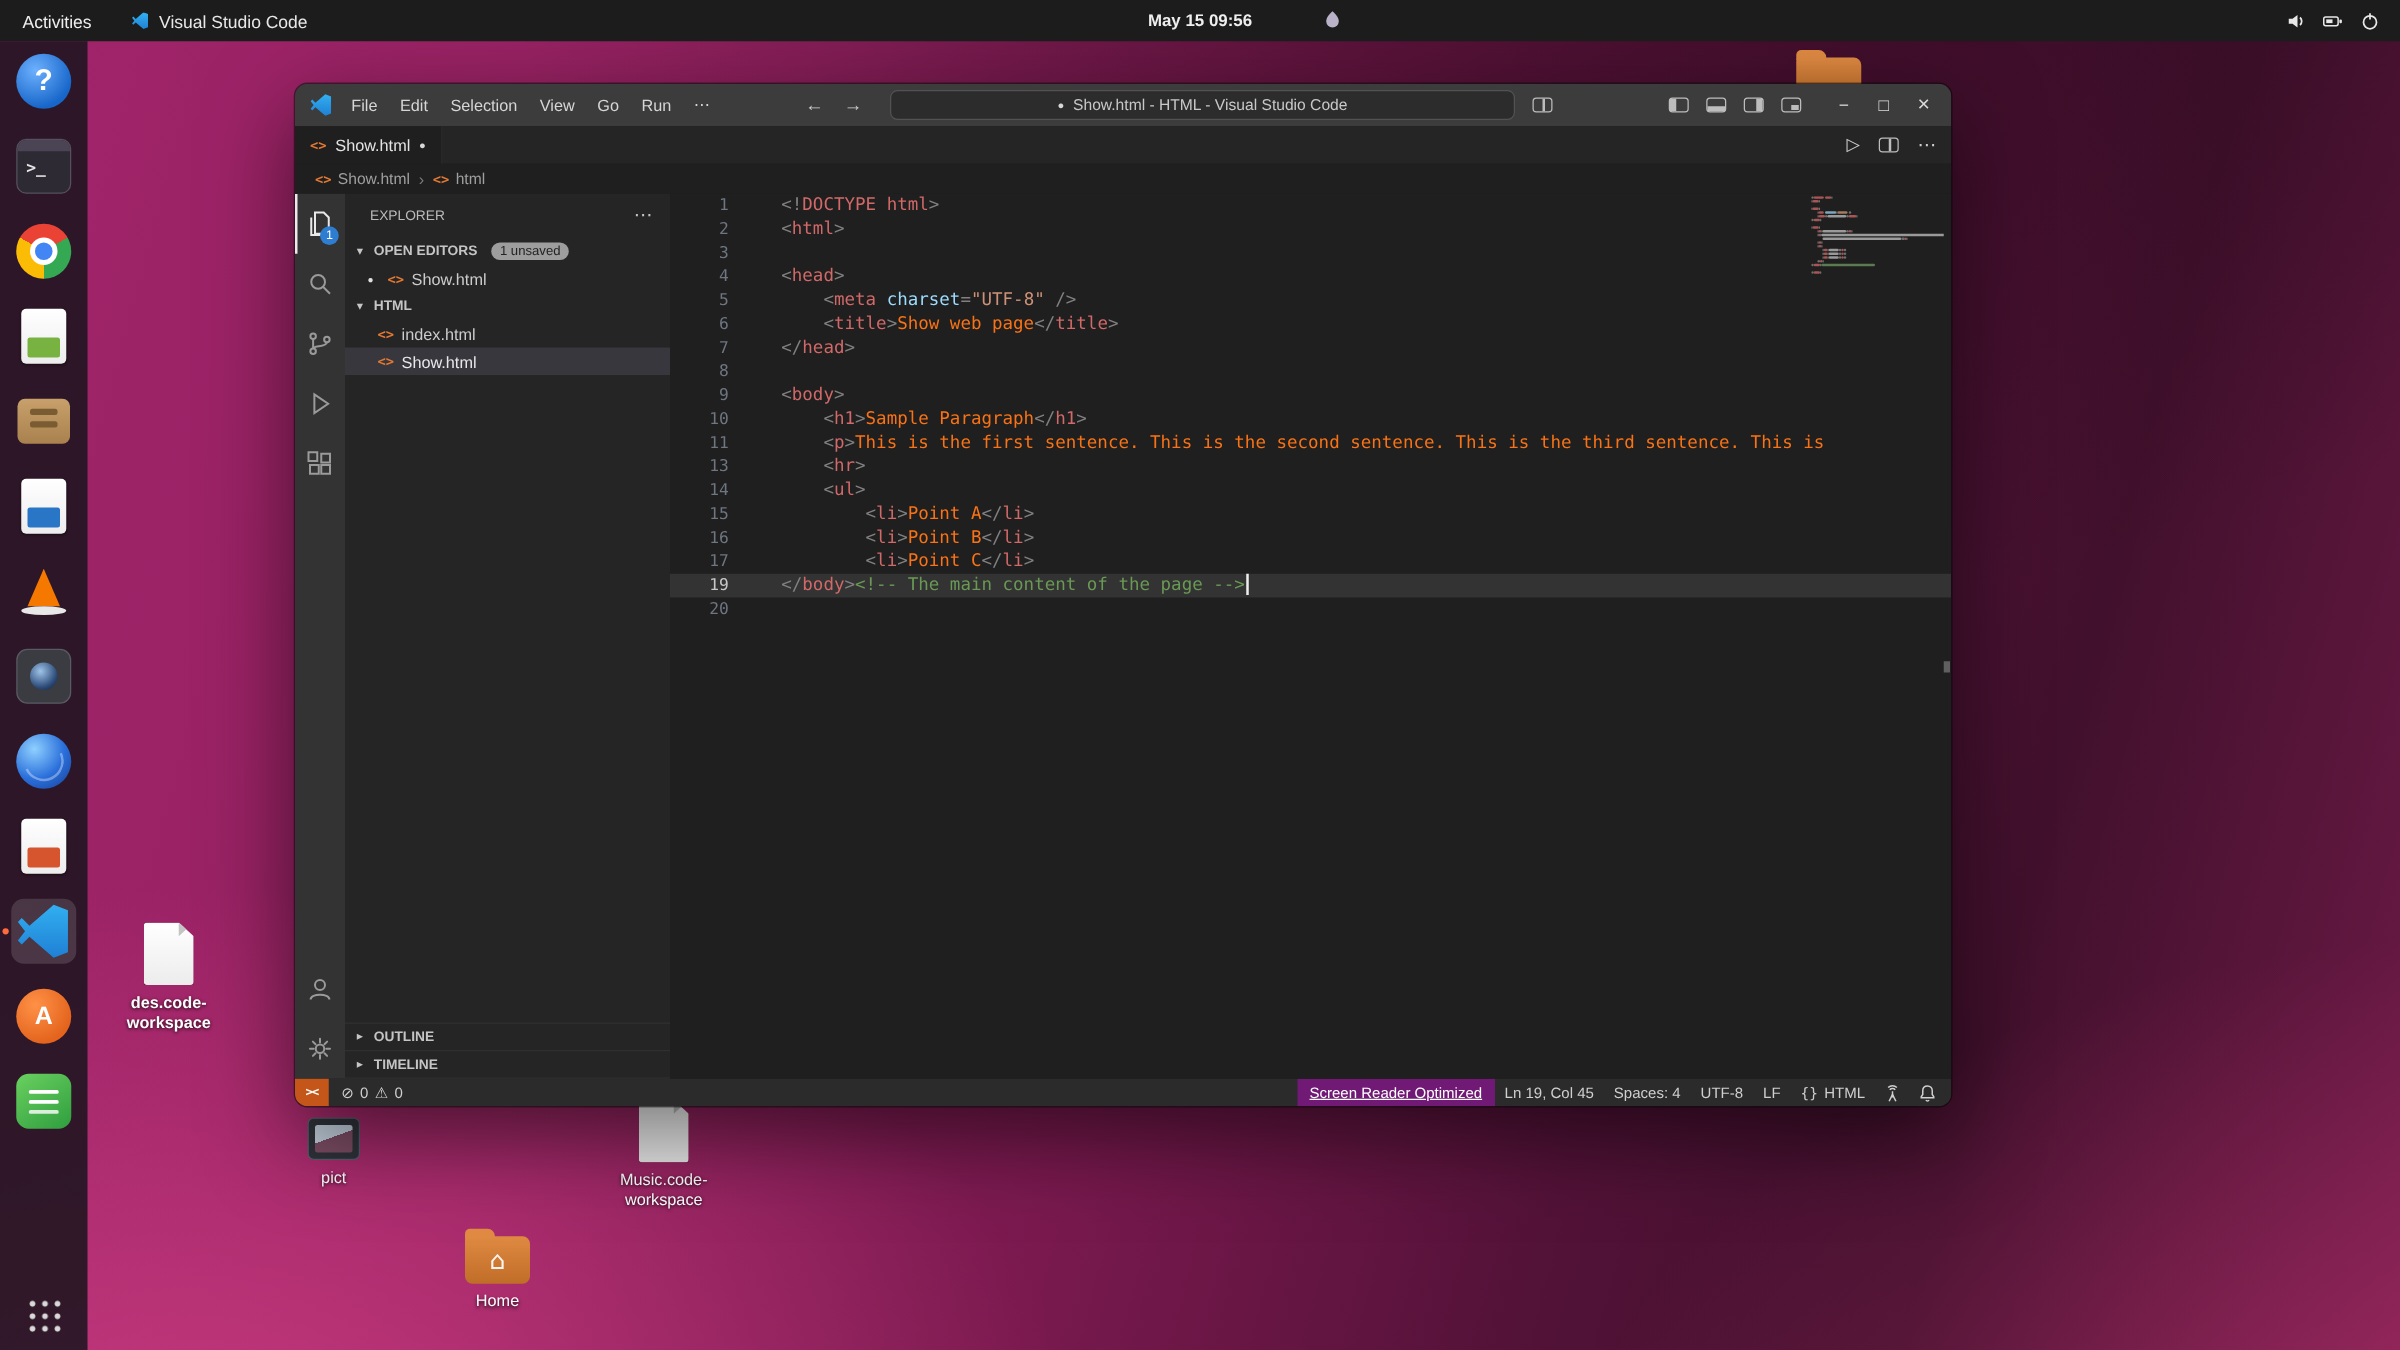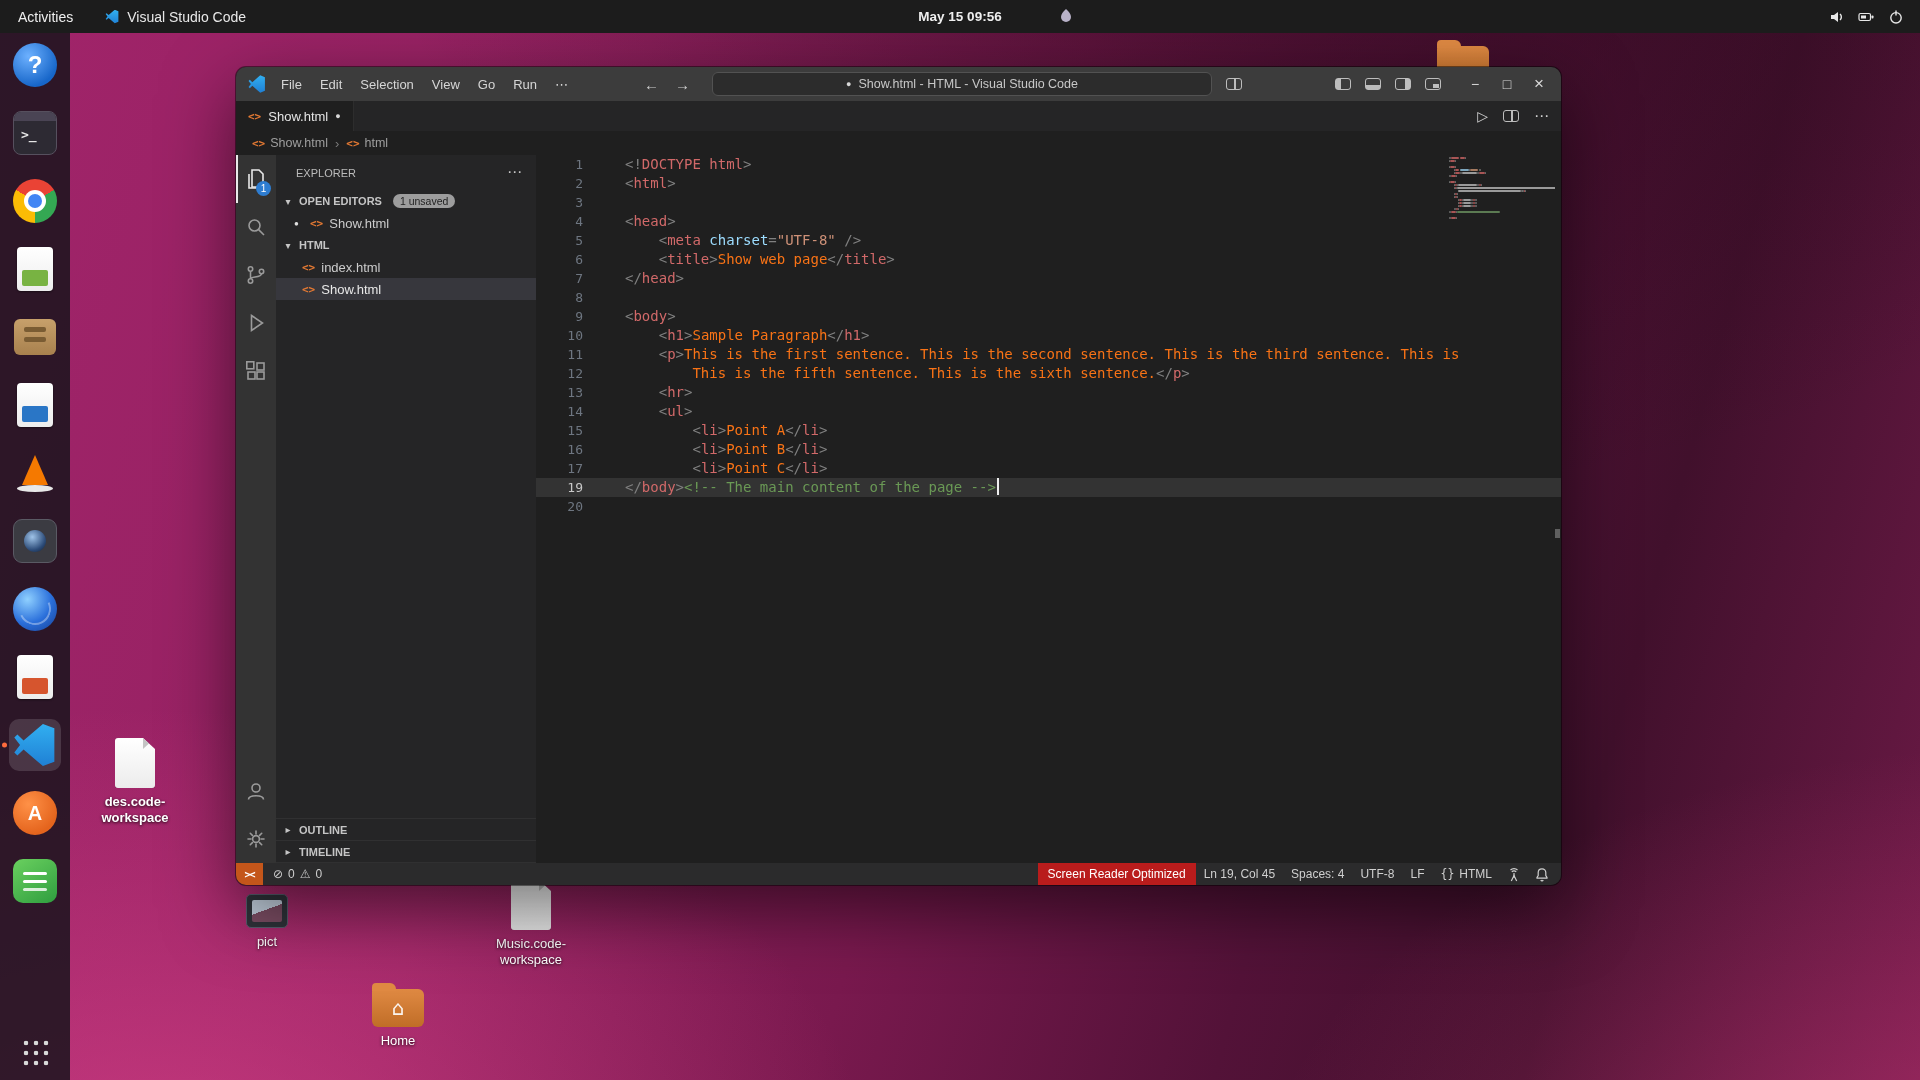--- a/index.html
+++ b/index.html
@@ -187,21 +187,21 @@
   .overview-mark { position:absolute; right:1px; top:374px; width:5px; height:9px; background:#5f5f5f; }
 
   .statusbar { height:22px; background:#2b2b2c; display:flex; align-items:center; flex:0 0 auto;
     color:#cfcfcf; font-size:12px; }
   .remote { width:27px; height:22px; background:#c4561a; color:#fff; display:flex; align-items:center; justify-content:center;
     font-size:10px; font-weight:bold; letter-spacing:-1px; font-family:"DejaVu Sans Mono",monospace; }
   .problems { display:flex; align-items:center; gap:5px; padding:0 10px; }
   .prob-glyph { font-family:"DejaVu Sans",sans-serif; font-size:12px; }
   .status-right { margin-left:auto; display:flex; align-items:center; height:100%; }
   .status-item { padding:0 8px; height:100%; display:flex; align-items:center; gap:5px; white-space:nowrap; }
-  .status-item.prominent { background:#b91c1c; color:#ffffff; padding:0 10px; }
+  .status-item.prominent { background:#701a75; color:#ffffff; padding:0 10px;text-decoration:underline; }
   .status-icon-item { padding:0 7px; height:100%; display:flex; align-items:center; }
   .mono-glyph { font-family:"DejaVu Sans Mono",monospace; font-size:11.5px; }
 
   svg.icon { display:block; }
 </style>
 </head>
 <body data-name="desktop">
 
 <div class="topbar" data-name="top-bar">
   <div class="tb-activities" data-name="activities-button">Activities</div>
@@ -449,21 +449,20 @@
           <div class="code-line" data-name="code-line-2"><span class="ln" data-name="line-number">2</span><span class="code" data-name="line-content"><span class="tk-pun">&lt;</span><span class="tk-tag">html</span><span class="tk-pun">&gt;</span></span></div>
           <div class="code-line" data-name="code-line-3"><span class="ln" data-name="line-number">3</span><span class="code" data-name="line-content"></span></div>
           <div class="code-line" data-name="code-line-4"><span class="ln" data-name="line-number">4</span><span class="code" data-name="line-content"><span class="tk-pun">&lt;</span><span class="tk-tag">head</span><span class="tk-pun">&gt;</span></span></div>
           <div class="code-line" data-name="code-line-5"><span class="ln" data-name="line-number">5</span><span class="code" data-name="line-content"><span class="tk-txt">    </span><span class="tk-pun">&lt;</span><span class="tk-tag">meta</span><span class="tk-txt"> </span><span class="tk-attr">charset</span><span class="tk-pun">=</span><span class="tk-str">"UTF-8"</span><span class="tk-txt"> </span><span class="tk-pun">/&gt;</span></span></div>
           <div class="code-line" data-name="code-line-6"><span class="ln" data-name="line-number">6</span><span class="code" data-name="line-content"><span class="tk-txt">    </span><span class="tk-pun">&lt;</span><span class="tk-tag">title</span><span class="tk-pun">&gt;</span><span class="tk-txt">Show web page</span><span class="tk-pun">&lt;/</span><span class="tk-tag">title</span><span class="tk-pun">&gt;</span></span></div>
           <div class="code-line" data-name="code-line-7"><span class="ln" data-name="line-number">7</span><span class="code" data-name="line-content"><span class="tk-pun">&lt;/</span><span class="tk-tag">head</span><span class="tk-pun">&gt;</span></span></div>
           <div class="code-line" data-name="code-line-8"><span class="ln" data-name="line-number">8</span><span class="code" data-name="line-content"></span></div>
           <div class="code-line" data-name="code-line-9"><span class="ln" data-name="line-number">9</span><span class="code" data-name="line-content"><span class="tk-pun">&lt;</span><span class="tk-tag">body</span><span class="tk-pun">&gt;</span></span></div>
           <div class="code-line" data-name="code-line-10"><span class="ln" data-name="line-number">10</span><span class="code" data-name="line-content"><span class="tk-txt">    </span><span class="tk-pun">&lt;</span><span class="tk-tag">h1</span><span class="tk-pun">&gt;</span><span class="tk-txt">Sample Paragraph</span><span class="tk-pun">&lt;/</span><span class="tk-tag">h1</span><span class="tk-pun">&gt;</span></span></div>
           <div class="code-line" data-name="code-line-11"><span class="ln" data-name="line-number">11</span><span class="code" data-name="line-content"><span class="tk-txt">    </span><span class="tk-pun">&lt;</span><span class="tk-tag">p</span><span class="tk-pun">&gt;</span><span class="tk-txt">This is the first sentence. This is the second sentence. This is the third sentence. This is</span></span></div>
-          <div class="code-line" data-name="code-line-12"><span class="ln" data-name="line-number">12</span><span class="code" data-name="line-content"><span class="tk-txt">        This is the fifth sentence. This is the sixth sentence.</span><span class="tk-pun">&lt;/</span><span class="tk-tag">p</span><span class="tk-pun">&gt;</span></span></div>
           <div class="code-line" data-name="code-line-13"><span class="ln" data-name="line-number">13</span><span class="code" data-name="line-content"><span class="tk-txt">    </span><span class="tk-pun">&lt;</span><span class="tk-tag">hr</span><span class="tk-pun">&gt;</span></span></div>
           <div class="code-line" data-name="code-line-14"><span class="ln" data-name="line-number">14</span><span class="code" data-name="line-content"><span class="tk-txt">    </span><span class="tk-pun">&lt;</span><span class="tk-tag">ul</span><span class="tk-pun">&gt;</span></span></div>
           <div class="code-line" data-name="code-line-15"><span class="ln" data-name="line-number">15</span><span class="code" data-name="line-content"><span class="tk-txt">        </span><span class="tk-pun">&lt;</span><span class="tk-tag">li</span><span class="tk-pun">&gt;</span><span class="tk-txt">Point A</span><span class="tk-pun">&lt;/</span><span class="tk-tag">li</span><span class="tk-pun">&gt;</span></span></div>
           <div class="code-line" data-name="code-line-16"><span class="ln" data-name="line-number">16</span><span class="code" data-name="line-content"><span class="tk-txt">        </span><span class="tk-pun">&lt;</span><span class="tk-tag">li</span><span class="tk-pun">&gt;</span><span class="tk-txt">Point B</span><span class="tk-pun">&lt;/</span><span class="tk-tag">li</span><span class="tk-pun">&gt;</span></span></div>
           <div class="code-line" data-name="code-line-17"><span class="ln" data-name="line-number">17</span><span class="code" data-name="line-content"><span class="tk-txt">        </span><span class="tk-pun">&lt;</span><span class="tk-tag">li</span><span class="tk-pun">&gt;</span><span class="tk-txt">Point C</span><span class="tk-pun">&lt;/</span><span class="tk-tag">li</span><span class="tk-pun">&gt;</span></span></div>
           <div class="code-line current" data-name="code-line-19"><span class="ln" data-name="line-number">19</span><span class="code" data-name="line-content"><span class="tk-pun">&lt;/</span><span class="tk-tag">body</span><span class="tk-pun">&gt;</span><span class="tk-cmt">&lt;!-- The main content of the page --&gt;</span><span class="cursor" data-name="text-cursor"></span></span></div>
           <div class="code-line" data-name="code-line-20"><span class="ln" data-name="line-number">20</span><span class="code" data-name="line-content"></span></div>
         </div>
       <div class="minimap" data-name="minimap">
         <div data-name="minimap-content" style="display:contents;"><div class="mini-line"><span class="mini mini-pun" style="width: 2.3px;"></span><span class="mini mini-tag" style="width: 8.05px;"></span><span class="mini mini-sp" style="width: 1.15px;"></span><span class="mini mini-tag" style="width: 4.6px;"></span><span class="mini mini-pun" style="width: 1.15px;"></span></div><div class="mini-line"><span class="mini mini-pun" style="width: 1.15px;"></span><span class="mini mini-tag" style="width: 4.6px;"></span><span class="mini mini-pun" style="width: 1.15px;"></span></div><div class="mini-line"></div><div class="mini-line"><span class="mini mini-pun" style="width: 1.15px;"></span><span class="mini mini-tag" style="width: 4.6px;"></span><span class="mini mini-pun" style="width: 1.15px;"></span></div><div class="mini-line"><span class="mini mini-sp" style="width: 4.6px;"></span><span class="mini mini-pun" style="width: 1.15px;"></span><span class="mini mini-tag" style="width: 4.6px;"></span><span class="mini mini-sp" style="width: 1.15px;"></span><span class="mini mini-attr" style="width: 8.05px;"></span><span class="mini mini-pun" style="width: 1.15px;"></span><span class="mini mini-str" style="width: 8.05px;"></span><span class="mini mini-sp" style="width: 1.15px;"></span><span class="mini mini-pun" style="width: 2.3px;"></span></div><div class="mini-line"><span class="mini mini-sp" style="width: 4.6px;"></span><span class="mini mini-pun" style="width: 1.15px;"></span><span class="mini mini-tag" style="width: 5.75px;"></span><span class="mini mini-pun" style="width: 1.15px;"></span><span class="mini mini-txt" style="width: 14.95px;"></span><span class="mini mini-pun" style="width: 2.3px;"></span><span class="mini mini-tag" style="width: 5.75px;"></span><span class="mini mini-pun" style="width: 1.15px;"></span></div><div class="mini-line"><span class="mini mini-pun" style="width: 2.3px;"></span><span class="mini mini-tag" style="width: 4.6px;"></span><span class="mini mini-pun" style="width: 1.15px;"></span></div><div class="mini-line"></div><div class="mini-line"><span class="mini mini-pun" style="width: 1.15px;"></span><span class="mini mini-tag" style="width: 4.6px;"></span><span class="mini mini-pun" style="width: 1.15px;"></span></div><div class="mini-line"><span class="mini mini-sp" style="width: 4.6px;"></span><span class="mini mini-pun" style="width: 1.15px;"></span><span class="mini mini-tag" style="width: 2.3px;"></span><span class="mini mini-pun" style="width: 1.15px;"></span><span class="mini mini-txt" style="width: 18.4px;"></span><span class="mini mini-pun" style="width: 2.3px;"></span><span class="mini mini-tag" style="width: 2.3px;"></span><span class="mini mini-pun" style="width: 1.15px;"></span></div><div class="mini-line"><span class="mini mini-sp" style="width: 4.6px;"></span><span class="mini mini-pun" style="width: 1.15px;"></span><span class="mini mini-tag" style="width: 1.15px;"></span><span class="mini mini-pun" style="width: 1.15px;"></span><span class="mini mini-txt" style="width: 105.8px;"></span></div><div class="mini-line"><span class="mini mini-sp" style="width: 9.2px;"></span><span class="mini mini-txt" style="width: 63.25px;"></span><span class="mini mini-pun" style="width: 2.3px;"></span><span class="mini mini-tag" style="width: 1.15px;"></span><span class="mini mini-pun" style="width: 1.15px;"></span></div><div class="mini-line"><span class="mini mini-sp" style="width: 4.6px;"></span><span class="mini mini-pun" style="width: 1.15px;"></span><span class="mini mini-tag" style="width: 2.3px;"></span><span class="mini mini-pun" style="width: 1.15px;"></span></div><div class="mini-line"><span class="mini mini-sp" style="width: 4.6px;"></span><span class="mini mini-pun" style="width: 1.15px;"></span><span class="mini mini-tag" style="width: 2.3px;"></span><span class="mini mini-pun" style="width: 1.15px;"></span></div><div class="mini-line"><span class="mini mini-sp" style="width: 9.2px;"></span><span class="mini mini-pun" style="width: 1.15px;"></span><span class="mini mini-tag" style="width: 2.3px;"></span><span class="mini mini-pun" style="width: 1.15px;"></span><span class="mini mini-txt" style="width: 8.05px;"></span><span class="mini mini-pun" style="width: 2.3px;"></span><span class="mini mini-tag" style="width: 2.3px;"></span><span class="mini mini-pun" style="width: 1.15px;"></span></div><div class="mini-line"><span class="mini mini-sp" style="width: 9.2px;"></span><span class="mini mini-pun" style="width: 1.15px;"></span><span class="mini mini-tag" style="width: 2.3px;"></span><span class="mini mini-pun" style="width: 1.15px;"></span><span class="mini mini-txt" style="width: 8.05px;"></span><span class="mini mini-pun" style="width: 2.3px;"></span><span class="mini mini-tag" style="width: 2.3px;"></span><span class="mini mini-pun" style="width: 1.15px;"></span></div><div class="mini-line"><span class="mini mini-sp" style="width: 9.2px;"></span><span class="mini mini-pun" style="width: 1.15px;"></span><span class="mini mini-tag" style="width: 2.3px;"></span><span class="mini mini-pun" style="width: 1.15px;"></span><span class="mini mini-txt" style="width: 8.05px;"></span><span class="mini mini-pun" style="width: 2.3px;"></span><span class="mini mini-tag" style="width: 2.3px;"></span><span class="mini mini-pun" style="width: 1.15px;"></span></div><div class="mini-line"><span class="mini mini-sp" style="width: 4.6px;"></span><span class="mini mini-pun" style="width: 2.3px;"></span><span class="mini mini-tag" style="width: 2.3px;"></span><span class="mini mini-pun" style="width: 1.15px;"></span></div><div class="mini-line"><span class="mini mini-pun" style="width: 2.3px;"></span><span class="mini mini-tag" style="width: 4.6px;"></span><span class="mini mini-pun" style="width: 1.15px;"></span><span class="mini mini-cmt" style="width: 42.55px;"></span></div><div class="mini-line"></div><div class="mini-line"><span class="mini mini-pun" style="width: 2.3px;"></span><span class="mini mini-tag" style="width: 4.6px;"></span><span class="mini mini-pun" style="width: 1.15px;"></span></div></div>

